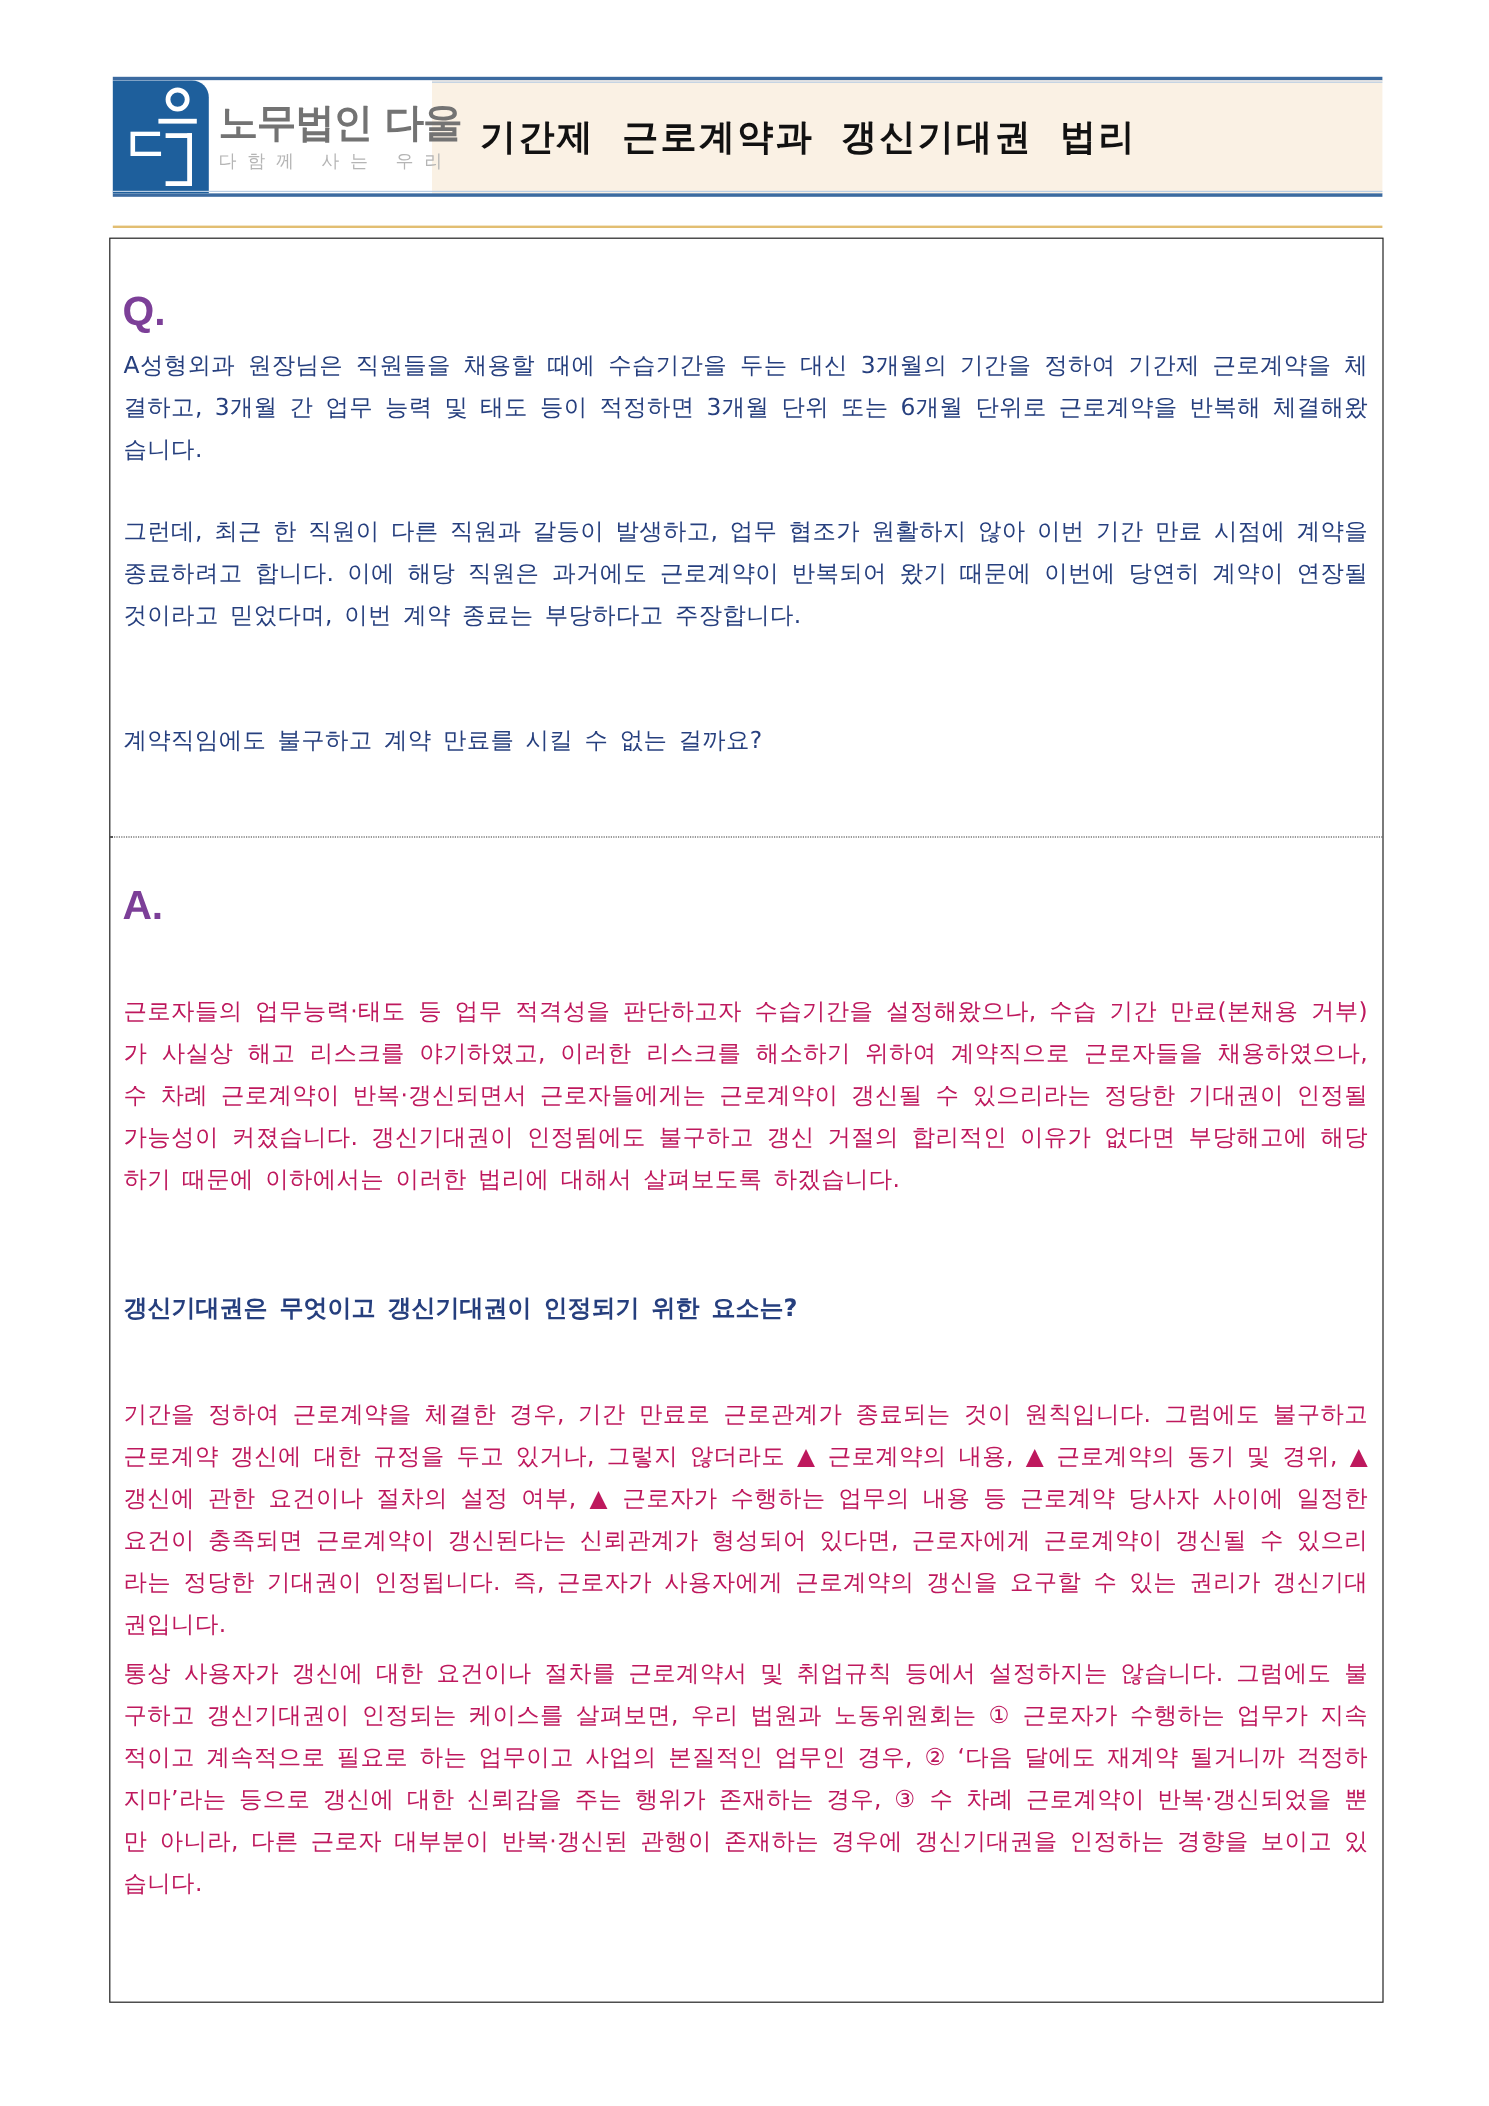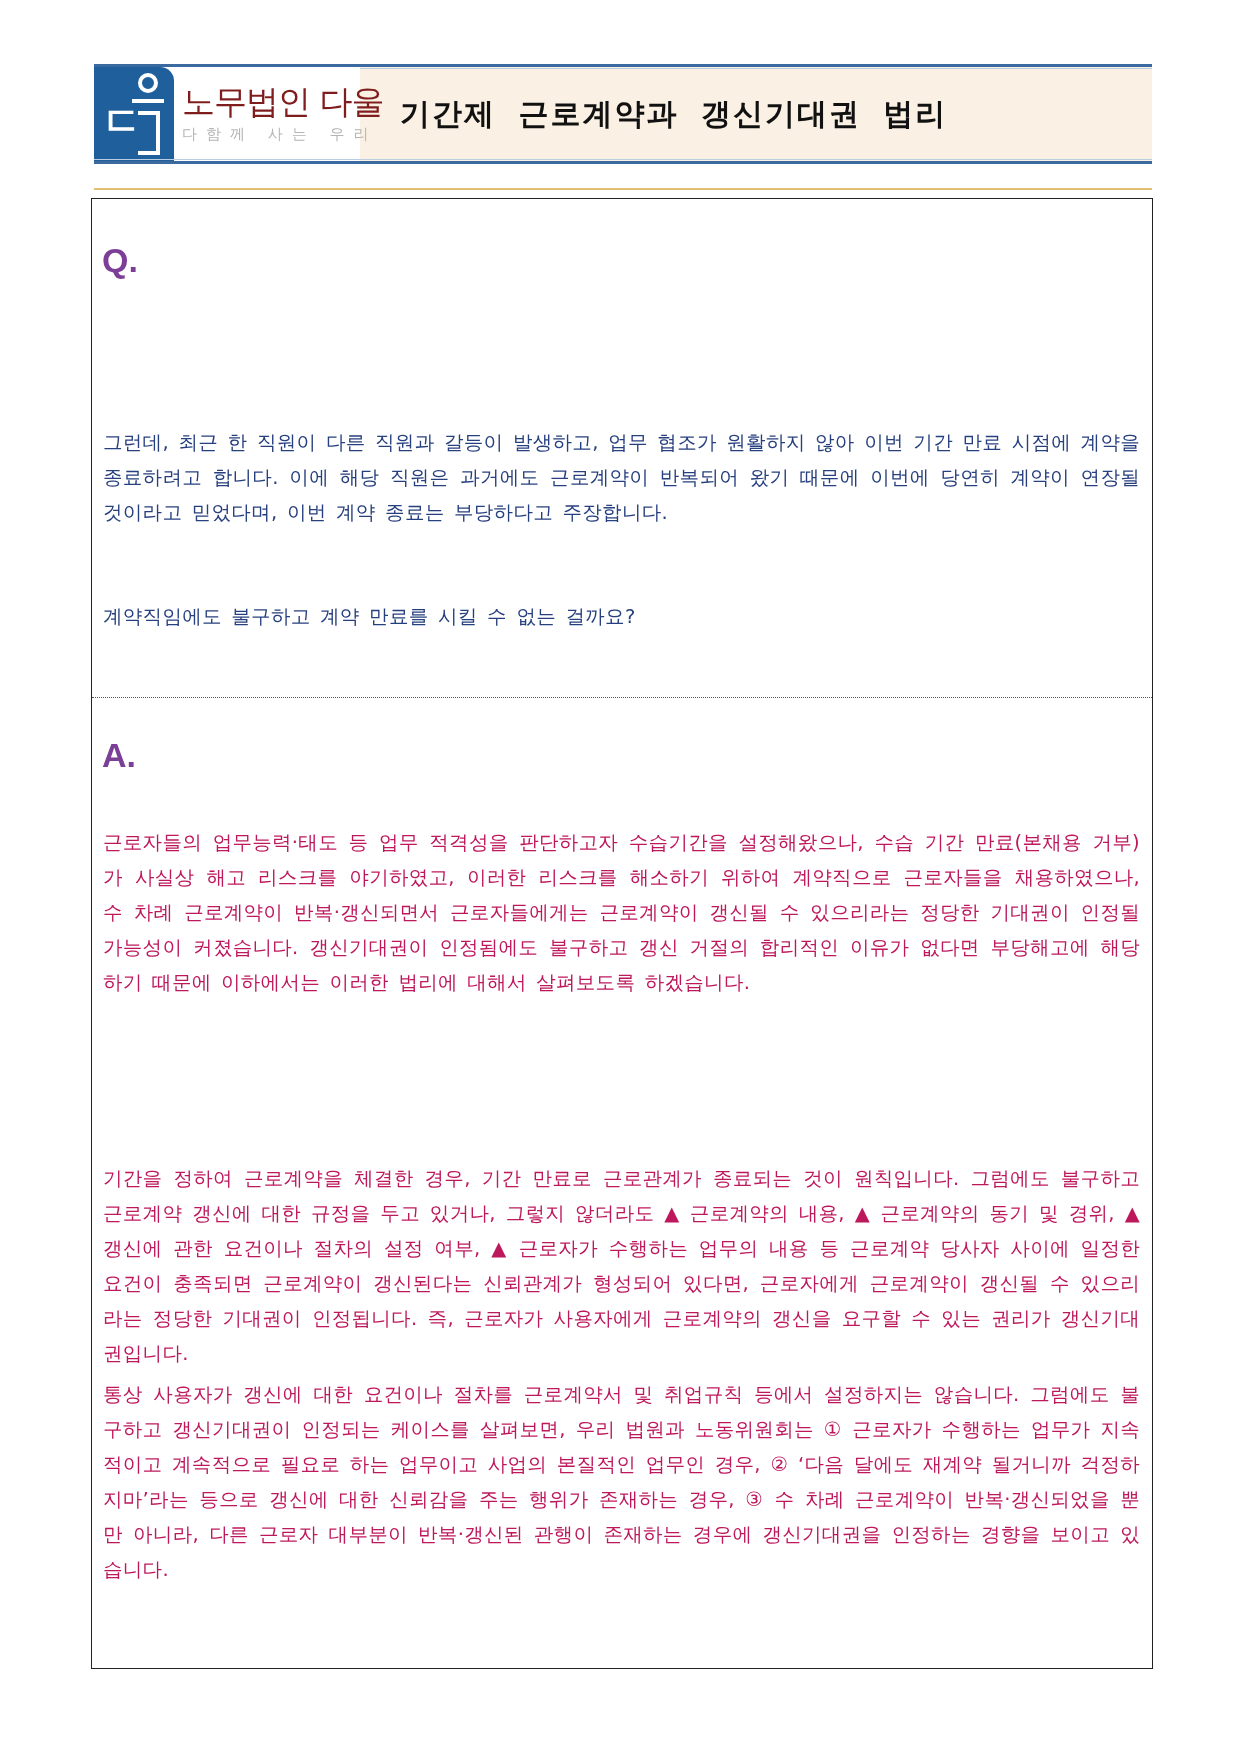--- a/index.html
+++ b/index.html
@@ -93,22 +93,22 @@
       box-sizing: border-box;
     }
     .logo-text {
       margin-left: 8px;
       display: flex;
       flex-direction: column;
       justify-content: center;
     }
     .logo-name {
       font-size: 33px;
-      font-weight: normal;
-      color: #7f1d1d;
+      font-weight: bold;
+      color: #737373;
       letter-spacing: -1px;
       line-height: 1.1;
       white-space: nowrap;
     }
     .logo-slogan {
       font-size: 15px;
       color: #b5b5b5;
       letter-spacing: 9px;
       margin-top: 4px;
       white-space: nowrap;
@@ -211,23 +211,25 @@
   <div class="title-area">
     <div class="doc-title">기간제 근로계약과 갱신기대권 법리</div>
   </div>
 </div>
 
 <div class="gold-rule"></div>
 
 <div class="content-box">
   <div class="q-section">
     <div class="section-mark q-mark">Q.</div>
+    <p class="para q-para" style="top:88px;">A성형외과 원장님은 직원들을 채용할 때에 수습기간을 두는 대신 3개월의 기간을 정하여 기간제 근로계약을 체결하고, 3개월 간 업무 능력 및 태도 등이 적정하면 3개월 단위 또는 6개월 단위로 근로계약을 반복해 체결해왔습니다.</p>
     <p class="para q-para" style="top:226px;">그런데, 최근 한 직원이 다른 직원과 갈등이 발생하고, 업무 협조가 원활하지 않아 이번 기간 만료 시점에 계약을 종료하려고 합니다. 이에 해당 직원은 과거에도 근로계약이 반복되어 왔기 때문에 이번에 당연히 계약이 연장될 것이라고 믿었다며, 이번 계약 종료는 부당하다고 주장합니다.</p>
     <p class="para q-para" style="top:400px;">계약직임에도 불구하고 계약 만료를 시킬 수 없는 걸까요?</p>
   </div>
 
   <div class="a-section">
     <div class="section-mark a-mark">A.</div>
     <p class="para a-para" style="top:127px;">근로자들의 업무능력·태도 등 업무 적격성을 판단하고자 수습기간을 설정해왔으나, 수습 기간 만료(본채용 거부)가 사실상 해고 리스크를 야기하였고, 이러한 리스크를 해소하기 위하여 계약직으로 근로자들을 채용하였으나, 수 차례 근로계약이 반복·갱신되면서 근로자들에게는 근로계약이 갱신될 수 있으리라는 정당한 기대권이 인정될 가능성이 커졌습니다. 갱신기대권이 인정됨에도 불구하고 갱신 거절의 합리적인 이유가 없다면 부당해고에 해당하기 때문에 이하에서는 이러한 법리에 대해서 살펴보도록 하겠습니다.</p>
+    <div class="subhead" style="top:379px;">갱신기대권은 무엇이고 갱신기대권이 인정되기 위한 요소는?</div>
     <p class="para a-para" style="top:449px;margin-top:14px;">기간을 정하여 근로계약을 체결한 경우, 기간 만료로 근로관계가 종료되는 것이 원칙입니다. 그럼에도 불구하고 근로계약 갱신에 대한 규정을 두고 있거나, 그렇지 않더라도 ▲ 근로계약의 내용, ▲ 근로계약의 동기 및 경위, ▲ 갱신에 관한 요건이나 절차의 설정 여부, ▲ 근로자가 수행하는 업무의 내용 등 근로계약 당사자 사이에 일정한 요건이 충족되면 근로계약이 갱신된다는 신뢰관계가 형성되어 있다면, 근로자에게 근로계약이 갱신될 수 있으리라는 정당한 기대권이 인정됩니다. 즉, 근로자가 사용자에게 근로계약의 갱신을 요구할 수 있는 권리가 갱신기대권입니다.</p>
     <p class="para a-para" style="top:679px;">통상 사용자가 갱신에 대한 요건이나 절차를 근로계약서 및 취업규칙 등에서 설정하지는 않습니다. 그럼에도 불구하고 갱신기대권이 인정되는 케이스를 살펴보면, 우리 법원과 노동위원회는 ① 근로자가 수행하는 업무가 지속적이고 계속적으로 필요로 하는 업무이고 사업의 본질적인 업무인 경우, ② ‘다음 달에도 재계약 될거니까 걱정하지마’라는 등으로 갱신에 대한 신뢰감을 주는 행위가 존재하는 경우, ③ 수 차례 근로계약이 반복·갱신되었을 뿐만 아니라, 다른 근로자 대부분이 반복·갱신된 관행이 존재하는 경우에 갱신기대권을 인정하는 경향을 보이고 있습니다.</p>
   </div>
 </div>
 
 </body></html>

